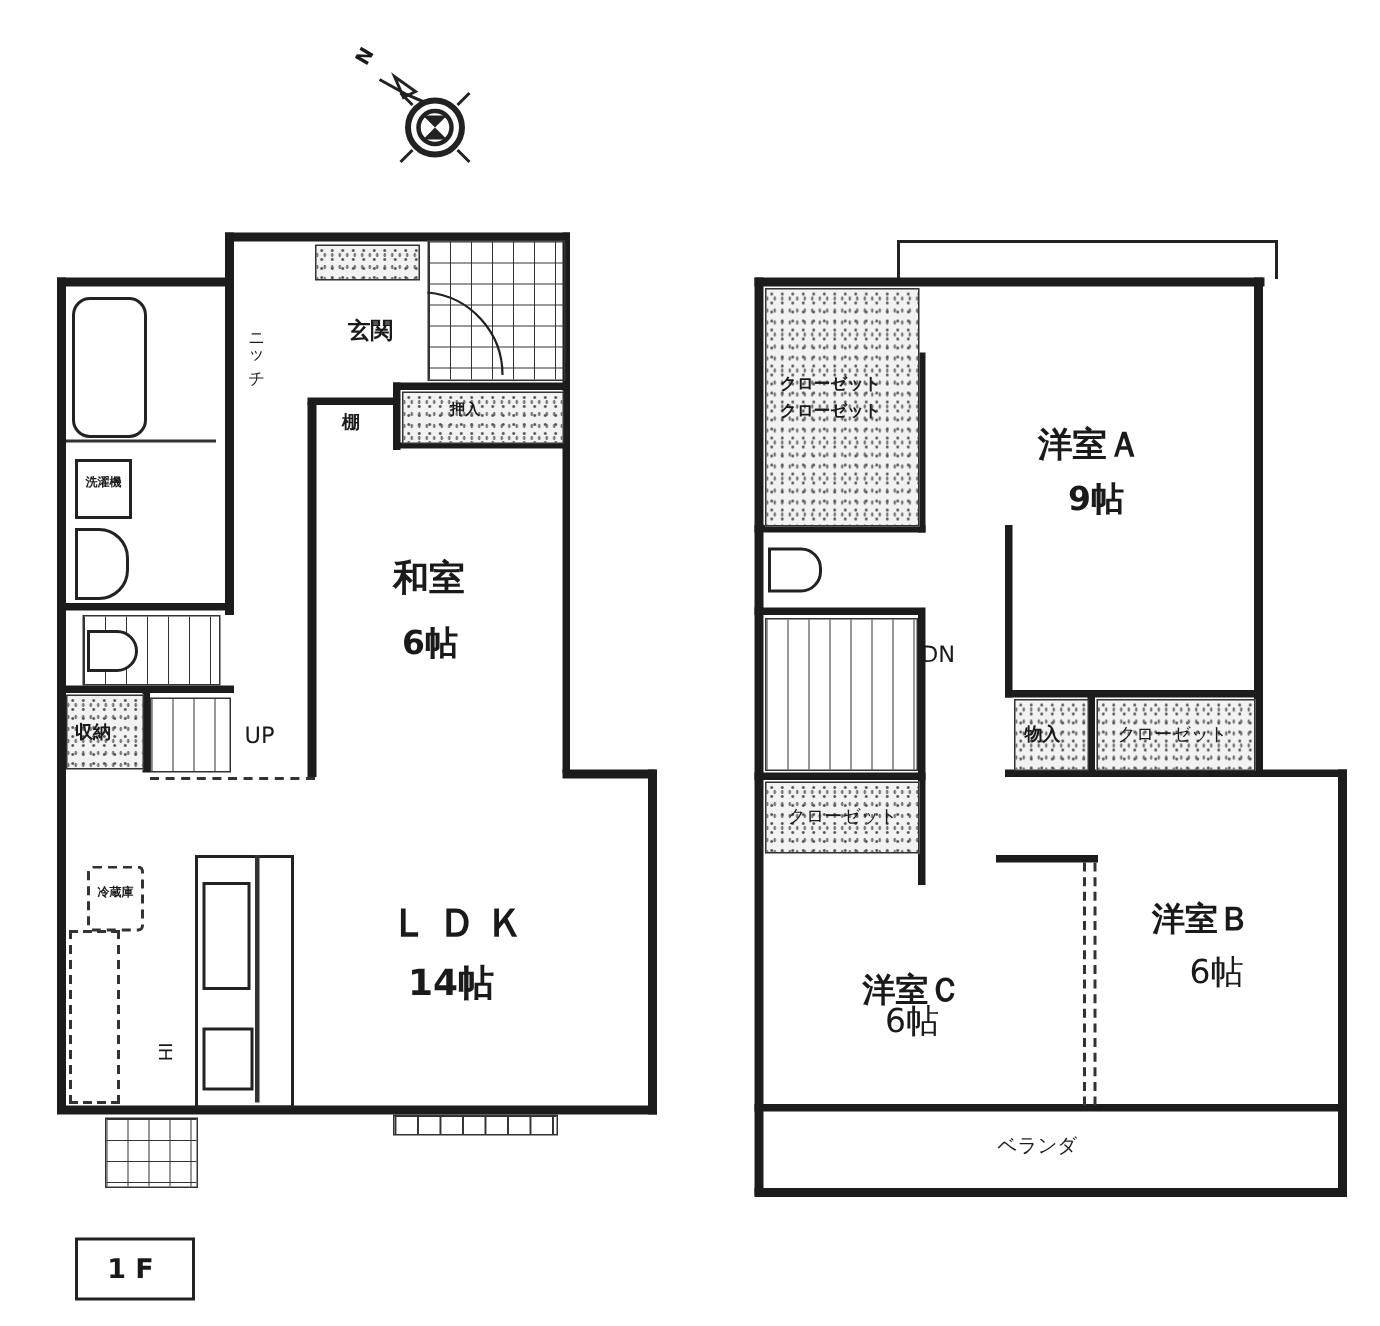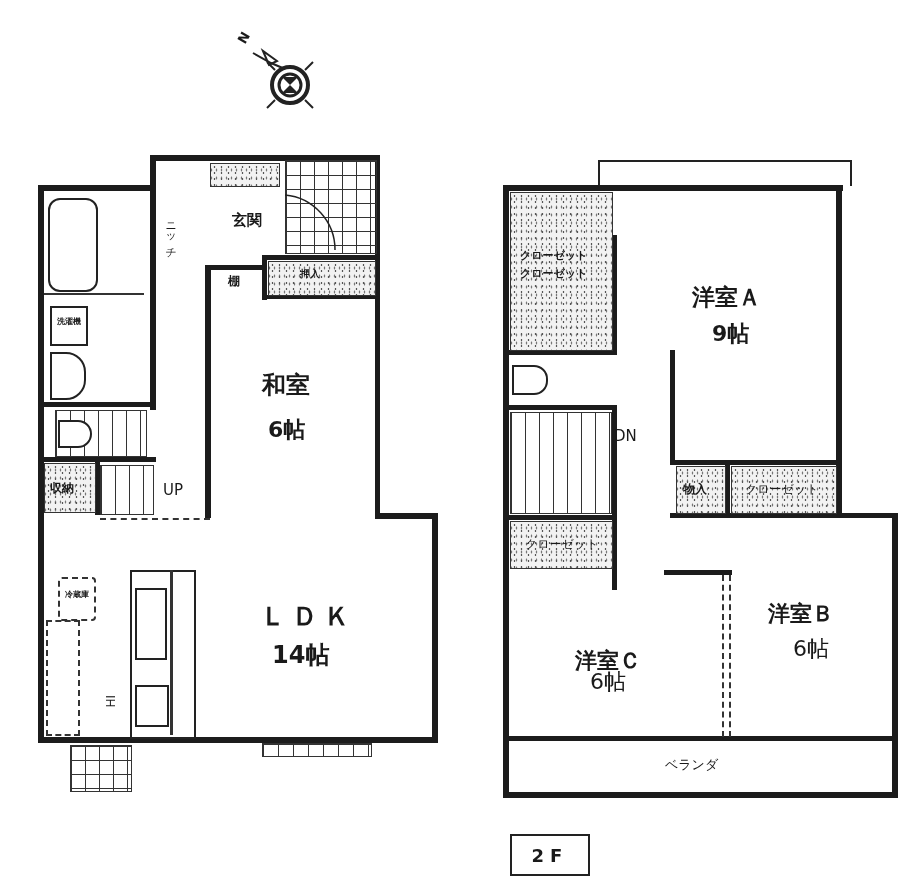--- a/index.html
+++ b/index.html
@@ -105,20 +105,21 @@
   <div class="dashbox" style="left:58px;top:577px;width:34px;height:40px;">
     <span class="lbl" style="left:0;top:12px;width:34px;font-size:8px;">冷蔵庫</span>
   </div>
   <div class="dashbox" style="left:46px;top:620px;width:30px;height:112px;border-radius:0;"></div>
   <span class="lbl" style="left:260px;top:602px;font-size:26px;letter-spacing:6px;">ＬＤＫ</span>
   <span class="lbl" style="left:272px;top:642px;font-size:24px;">14帖</span>
 
   <div class="grid" style="left:70px;top:745px;width:60px;height:45px;"></div>
   <div class="grid" style="left:262px;top:743px;width:108px;height:12px;background-size:15px 14px;"></div>
 
+  <div class="floor-tag" style="left:50px;top:825px;width:76px;height:38px;">1F</div>
 </div>
 
 <div class="abs" style="left:0;top:0;width:920px;height:884px;">
 
   <div class="abs" style="left:598px;top:160px;width:250px;height:24px;border:2px solid #222;border-bottom:none;"></div>
 
   <div class="wall" style="left:503px;top:185px;width:340px;height:6px;"></div>
   <div class="wall" style="left:503px;top:185px;width:6px;height:612px;"></div>
   <div class="wall" style="left:836px;top:185px;width:6px;height:330px;"></div>
   <div class="wall" style="left:836px;top:513px;width:62px;height:5px;"></div>
@@ -159,14 +160,13 @@
   <div class="speckle" style="left:510px;top:521px;width:101px;height:46px;"></div>
   <span class="lbl room-sm" style="left:525px;top:538px;font-weight:normal;">クローゼット</span>
 
   <span class="lbl room-big" style="left:575px;top:649px;font-size:22px;">洋室Ｃ</span>
   <span class="lbl room-big" style="left:590px;top:670px;font-size:22px;font-weight:normal;">6帖</span>
   <span class="lbl room-big" style="left:768px;top:602px;font-size:22px;text-align:right;">洋室Ｂ</span>
   <span class="lbl room-big" style="left:793px;top:637px;font-size:22px;font-weight:normal;">6帖</span>
 
   <span class="lbl" style="left:665px;top:758px;font-size:13px;font-weight:normal;">ベランダ</span>
 
-  <div class="floor-tag" style="left:510px;top:834px;width:76px;height:38px;">2F</div>
 </div>
 
 </body></html>

